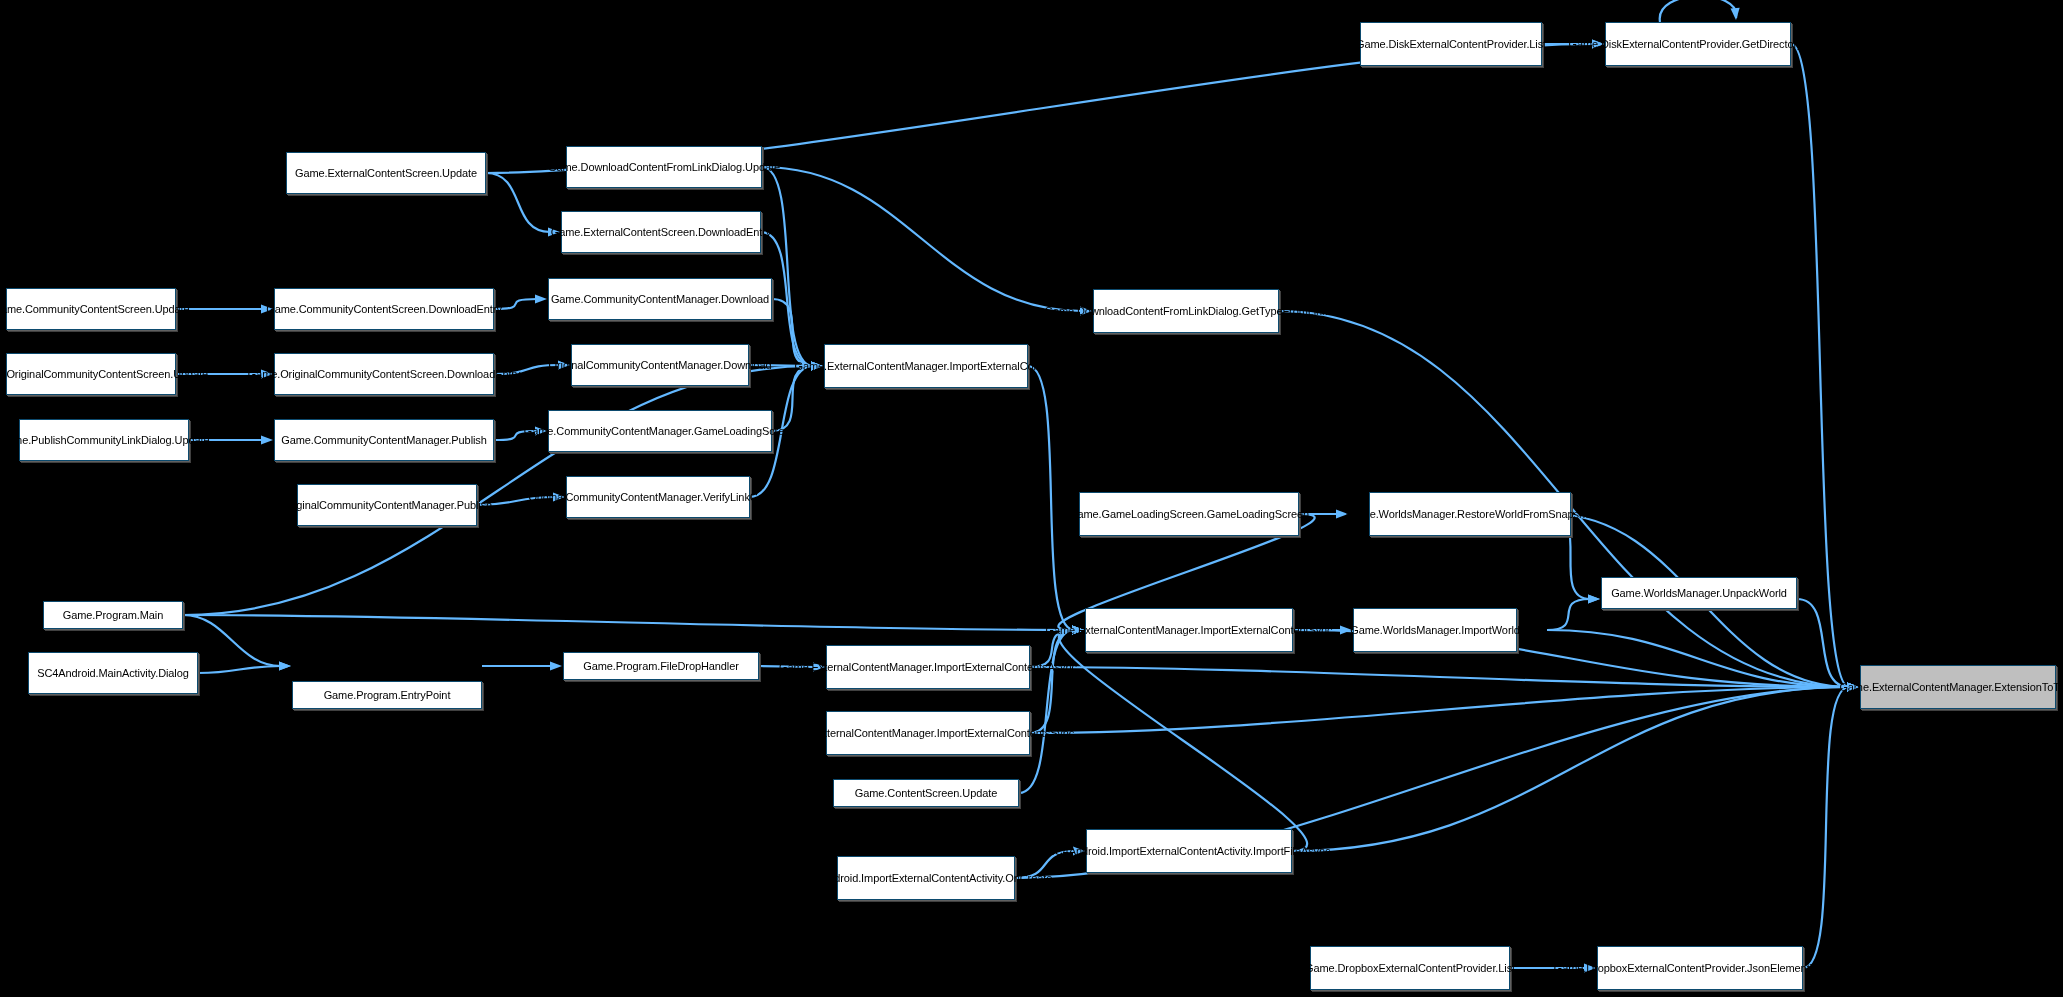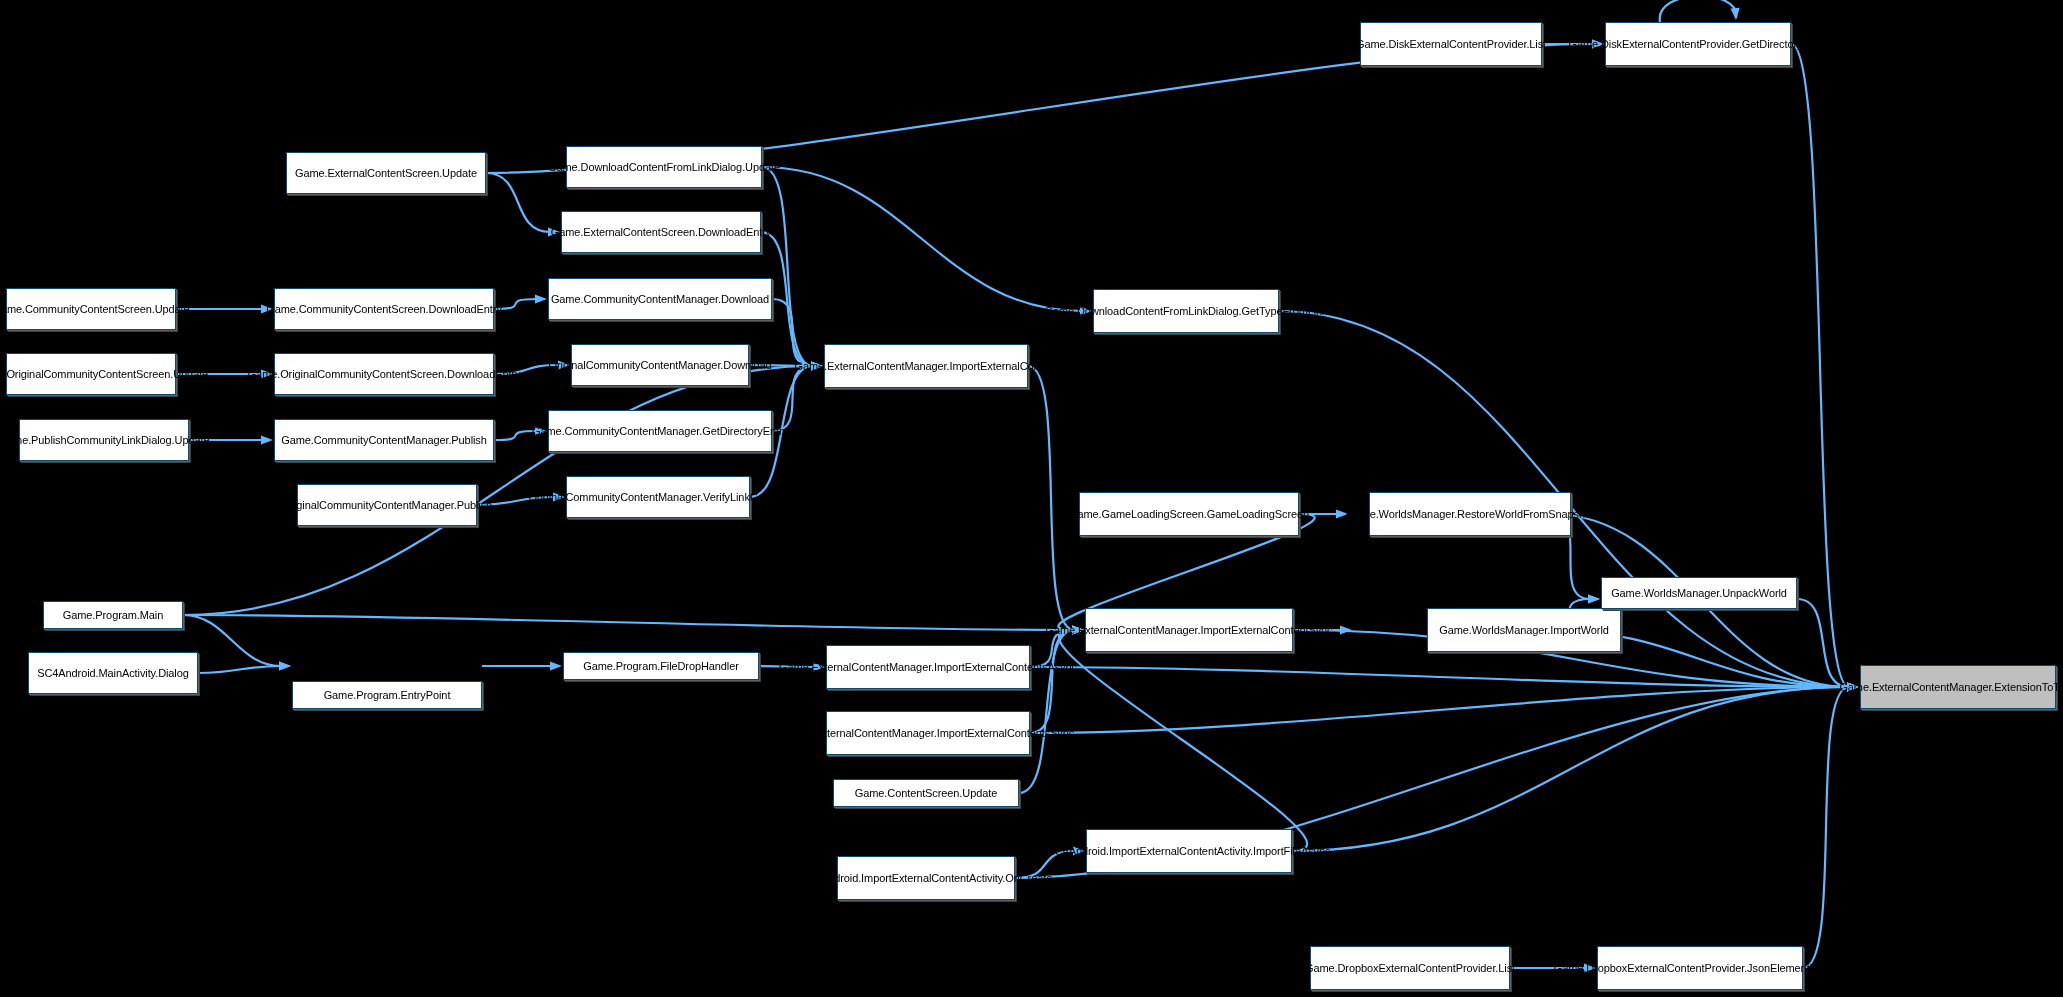--- a/index.html
+++ b/index.html
@@ -178,21 +178,21 @@
         <span>Download</span>
       </div>
       <div class="node" style="left: 571px; top: 344px; width: 178px; height: 42px;">
         <span>OriginalCommunityContent</span>
         <br>
         <span>Manager.Download</span>
       </div>
       <div class="node" style="left: 548px; top: 410px; width: 224px; height: 42px;">
         <span>Game.CommunityContentManager.</span>
         <br>
-        <span>GetDirectoryEntry</span>
+        <span>GameLoadingScreen</span>
       </div>
       <div class="node" style="left: 566px; top: 476px; width: 184px; height: 42px;">
         <span>OriginalCommunityContent</span>
         <br>
         <span>Manager.VerifyLinkContent</span>
       </div>
       <div class="node" style="left: 563px; top: 652px; width: 196px; height: 28px;">Game.Program.FileDropHandler</div>
       <div class="node" style="left: 824px; top: 344px; width: 204px; height: 44px;">
         <span>Game.ExternalContentManager.</span>
         <br>
@@ -242,21 +242,21 @@
       <div class="node" style="left: 1360px; top: 22px; width: 182px; height: 44px;">
         <span>Game.DiskExternalContent</span>
         <br>
         <span>Provider.List</span>
       </div>
       <div class="node" style="left: 1349px; top: 492px; width: 202px; height: 44px; margin-left: 20px;">
         <span>Game.WorldsManager.Restore</span>
         <br>
         <span>WorldFromSnapshot</span>
       </div>
-      <div class="node" style="left: 1427px; top: 608px; width: 194px; height: 44px;">
+      <div class="node" style="left: 1353px; top: 608px; width: 164px; height: 44px;">
         <span>Game.WorldsManager.Import</span>
         <br>
         <span>World</span>
       </div>
       <div class="node" style="left: 1597px; top: 946px; width: 206px; height: 44px;">
         <span>Game.DropboxExternalContent</span>
         <br>
         <span>Provider.JsonElementToEntry</span>
       </div>
       <div class="node" style="left: 1605px; top: 22px; width: 186px; height: 44px;">

